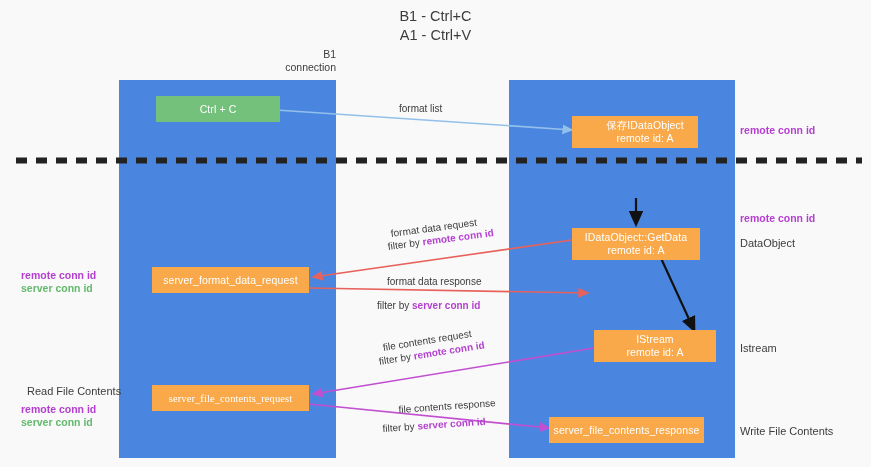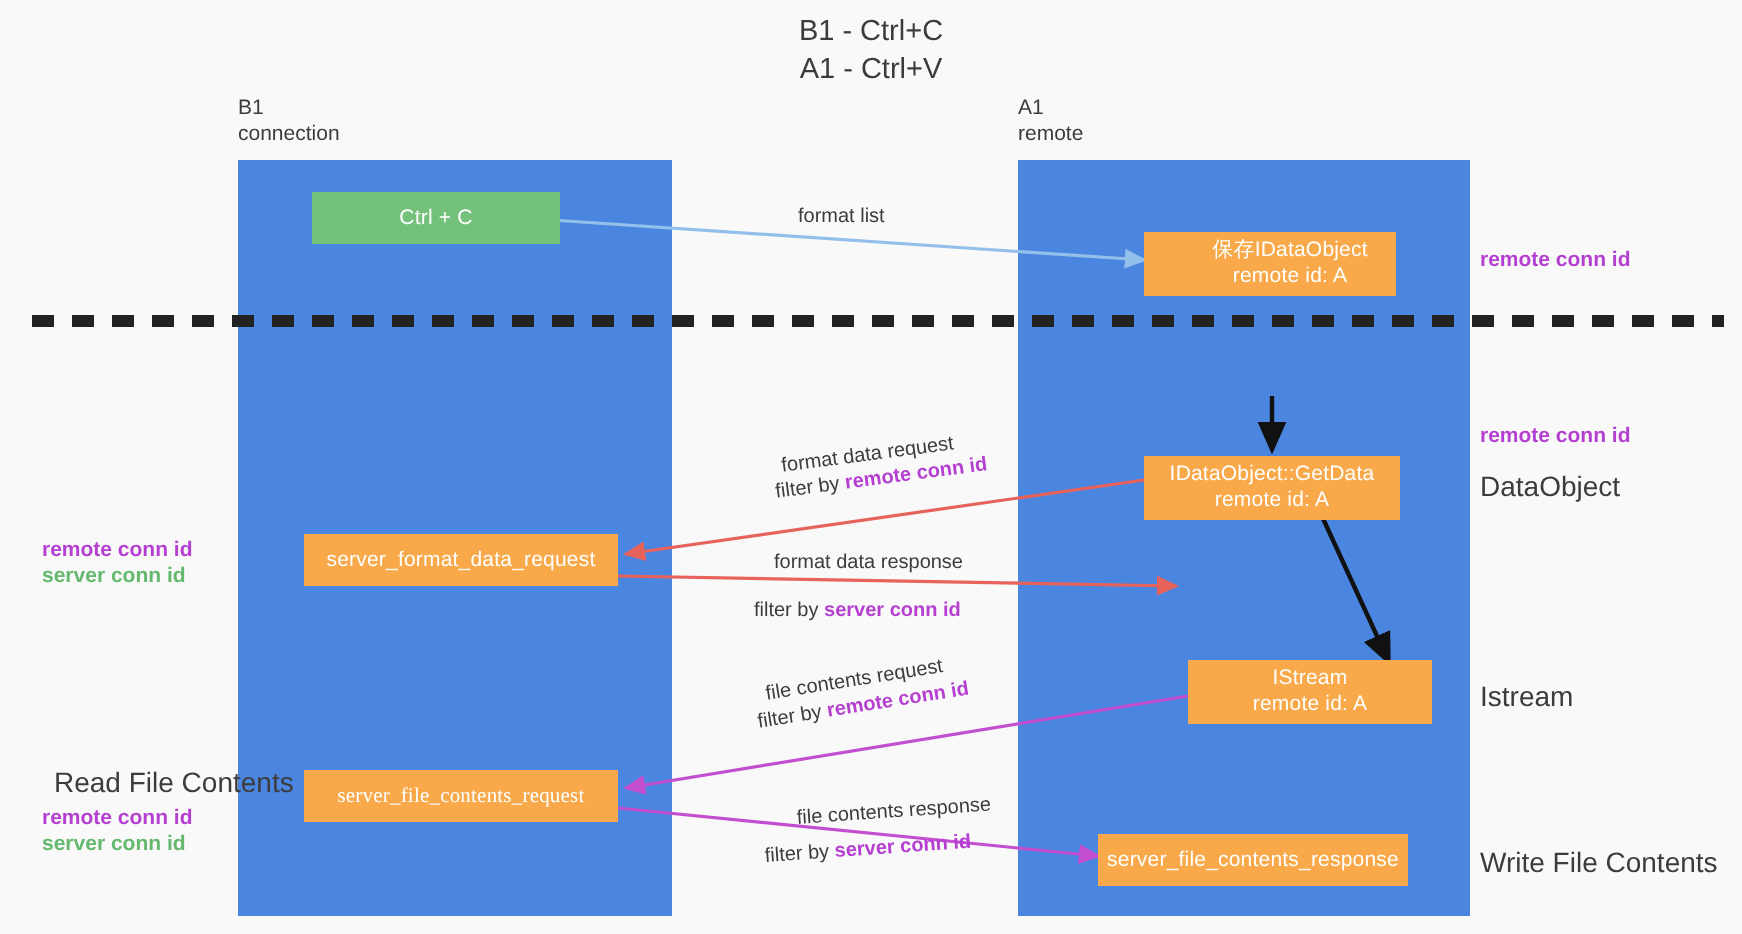--- a/index.html
+++ b/index.html
@@ -15,21 +15,21 @@
   .abs{position:absolute;}
 
   
   .title{
     left:0;top:7px;width:871px;text-align:center;
     font-size:14.5px;line-height:19px;color:#3c3c3c;white-space:pre-line;
   }
 
   
   .colhead{
-    font-size:10.5px;line-height:13px;text-align:left;color:#3c3c3c;
+    font-size:10.5px;line-height:13px;text-align:right;color:#3c3c3c;
     white-space:pre-line;
   }
 
   
   .lane{background:#4a86e0;}
 
   
   .node{
     box-sizing:border-box;
     display:flex;align-items:center;justify-content:center;
@@ -45,42 +45,40 @@
 
   
   .edgelabel{
     font-size:10px;line-height:13px;color:#3c3c3c;
     white-space:nowrap;
   }
   .edgelabel.rot{transform-origin:left top;}
   .purple{color:#b43fd0;font-weight:bold;}
 
   
-  .side{font-size:14px;line-height:14px;white-space:pre-line;}
+  .side{font-size:11px;line-height:14px;white-space:pre-line;}
   .side.plain{color:#3c3c3c;}
   .ann-purple{color:#b43fd0;font-weight:bold;font-size:10.5px;line-height:14px;}
   .ann-green{color:#64b96e;font-weight:bold;font-size:10.5px;line-height:14px;}
 
   svg.overlay{position:absolute;left:0;top:0;width:871px;height:467px;pointer-events:none;}
 </style>
 </head>
 <body>
 
 <div id="stage">
 
   <div class="abs lane" style="left:119px;top:80px;width:217px;height:378px;"></div>
   <div class="abs lane" style="left:509px;top:80px;width:226px;height:378px;"></div>
 
   <div class="abs title">B1 - Ctrl+C
 A1 - Ctrl+V</div>
 
   <div class="abs colhead" style="left:119px;top:48px;width:217px;">B1
 connection</div>
-  <div class="abs colhead" style="left:509px;top:48px;width:226px;">A1
-remote</div>
 
   <svg class="overlay" viewBox="0 0 871 467">
     <defs>
       <marker id="ah-blue" markerWidth="7" markerHeight="7" refX="6" refY="3.1" orient="auto">
         <path d="M0,0 L7,3.1 L0,6.2 Z" fill="#93c0ea"></path>
       </marker>
       <marker id="ah-red" markerWidth="7" markerHeight="7" refX="6" refY="3.1" orient="auto">
         <path d="M0,0 L7,3.1 L0,6.2 Z" fill="#e8625c"></path>
       </marker>
       <marker id="ah-mag" markerWidth="7" markerHeight="7" refX="6" refY="3.1" orient="auto">

